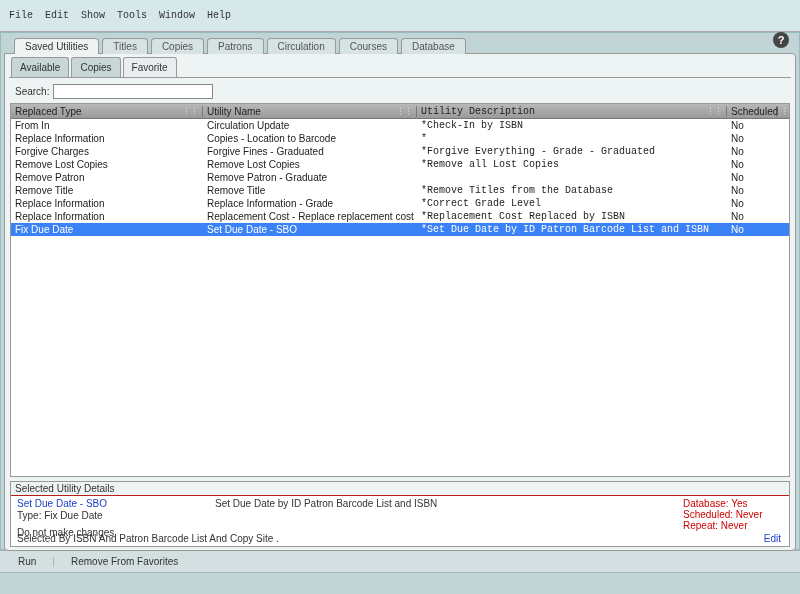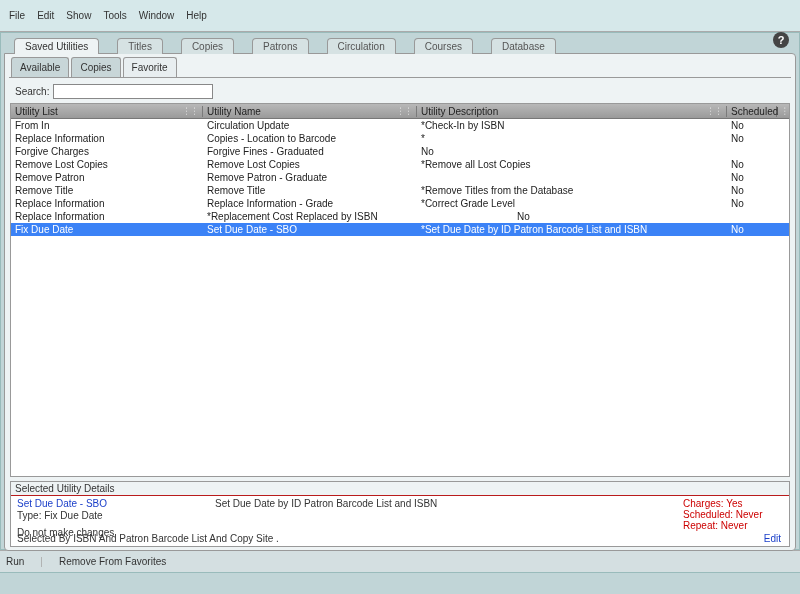--- a/index.html
+++ b/index.html
@@ -13,35 +13,36 @@
 
 
 .menubar {
   background: #d6e8ea;
   padding: 13px 4px;
   display: flex;
   gap: 2px;
   border-bottom: 1px solid #aaa;
   height: 32px;
   align-items: center;
+  font-family: Liberation Mono, monospace;
 }
 .menubar span { padding: 0 5px; cursor: default; }
 
 
 .outer {
   height: 518px;
   border: 1px solid #9bb;
   background: #c1d5d7;
   padding: 4px 3px 3px 3px;
 }
 
 
 .tabs1 {
   display: flex;
-  gap: 18px;
+  gap: 3px;
   padding-left: 10px;
   position: relative;
   top: 1px;
   z-index: 2;
 }
 .tab1 {
   background: #e8eef0;
   border: 1px solid #999;
   border-bottom: none;
   border-radius: 4px 4px 0 0;
@@ -137,21 +138,21 @@
 .th {
   padding: 0 4px;
   border-right: 1px solid #7a7a7a;
   display: flex;
   align-items: center;
   gap: 2px;
 }
 .th .grip { color:#e0e0e0; margin-left:auto; letter-spacing:-1px; font-size:9px;}
 .c0 { width: 192px; }
 .c1 { width: 214px; }
-.c2 { width: 310px; }
+.c2 { width: 310px; font-family: Liberation Mono, monospace; }
 .c3 { width: 50px; }
 
 .tbody { }
 .tr {
   display: flex;
   height: 13px;
   align-items: center;
   font-size: 10px;
   color: #222;
 }
@@ -187,21 +188,21 @@
 .dright div { color: #c00; white-space: nowrap;}
 .editlink { position: absolute; right: 8px; bottom: 2px; color: #1b3fc9; }
 
 
 .actionbar {
   height: 22px;
   background: #d4dfe1;
   border-top: 1px solid #aaa;
   display:flex;
   align-items:center;
-  padding: 0 0;
+  padding: 0 12px;
   gap: 10px;
 }
 .actionbar .btn {
   padding: 0 6px;
   color: #333;
 }
 .actionbar .sep { color:#aaa; }
 
 
 .bottomstrip { height: 36px; background: #c1d5d7; border-top:1px solid #9bb;}
@@ -242,21 +243,21 @@
     <div class="panel2">
 
       <div class="searchrow">
         <label>Search:</label>
         <input type="text" value="" style="">
       </div>
 
       <div class="table-wrap">
         <div class="thead">
           <div class="th c0">
-              <span>Utility List</span>
+              <span>Replaced Type</span>
               <span class="grip">⋮⋮</span>
             </div>
           <div class="th c1">
               <span>Utility Name</span>
               <span class="grip">⋮⋮</span>
             </div>
           <div class="th c2">
               <span>Utility Description</span>
               <span class="grip">⋮⋮</span>
             </div>
@@ -274,20 +275,21 @@
             </div>
             <div class="tr">
               <div class="td c0">Replace Information</div>
               <div class="td c1">Copies - Location to Barcode</div>
               <div class="td c2">*</div>
               <div class="td c3">No</div>
             </div>
             <div class="tr">
               <div class="td c0">Forgive Charges</div>
               <div class="td c1">Forgive Fines - Graduated</div>
+              <div class="td c2">*Forgive Everything - Grade - Graduated</div>
               <div class="td c3">No</div>
             </div>
             <div class="tr">
               <div class="td c0">Remove Lost Copies</div>
               <div class="td c1">Remove Lost Copies</div>
               <div class="td c2">*Remove all Lost Copies</div>
               <div class="td c3">No</div>
             </div>
             <div class="tr">
               <div class="td c0">Remove Patron</div>
@@ -302,20 +304,21 @@
               <div class="td c3">No</div>
             </div>
             <div class="tr">
               <div class="td c0">Replace Information</div>
               <div class="td c1">Replace Information - Grade</div>
               <div class="td c2">*Correct Grade Level</div>
               <div class="td c3">No</div>
             </div>
             <div class="tr">
               <div class="td c0">Replace Information</div>
+              <div class="td c1">Replacement Cost - Replace replacement cost</div>
               <div class="td c2">*Replacement Cost Replaced by ISBN</div>
               <div class="td c3">No</div>
             </div>
             <div class="tr sel">
               <div class="td c0">Fix Due Date</div>
               <div class="td c1">Set Due Date - SBO</div>
               <div class="td c2">*Set Due Date by ID Patron Barcode List and ISBN</div>
               <div class="td c3">No</div>
             </div>
           </div>
@@ -327,21 +330,21 @@
           <div class="dleft">
             <div class="name">Set Due Date - SBO</div>
             <div class="line">Type: Fix Due Date</div>
             <div class="line" style="margin-top:6px">Do not make changes</div>
           </div>
           <div class="dmid">
             <div class="desc">Set Due Date by ID Patron Barcode List and ISBN</div>
             <div class="selby">Selected By ISBN  And Patron Barcode List  And Copy Site .</div>
           </div>
           <div class="dright">
-            <div>Charges: Yes</div>
+            <div>Database: Yes</div>
             <div>Scheduled: Never</div>
             <div>Repeat: Never</div>
           </div>
           <div class="editlink">Edit</div>
         </div>
       </div>
 
     </div>
   </div>
 </div>

